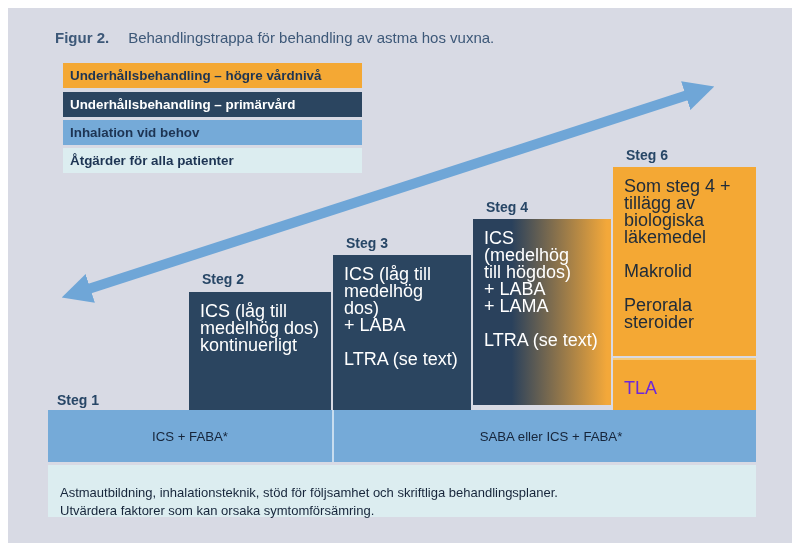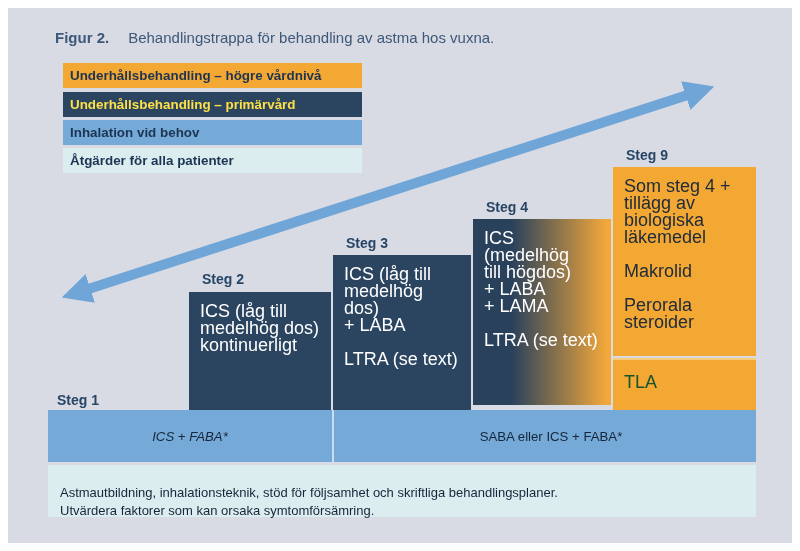--- a/index.html
+++ b/index.html
@@ -6,47 +6,47 @@
   .stage{position:relative;width:800px;height:551px;background:#ffffff;overflow:hidden;
          font-family:"Liberation Sans", sans-serif;}
   .panel{position:absolute;left:8px;top:8px;width:784px;height:535px;background:#d8dae4;}
 
   .title{position:absolute;left:47px;top:21px;font-size:15px;color:#3d5878;}
   .title .num{font-weight:bold;margin-right:19px;}
 
   .legend-row{position:absolute;left:47px;width:299px;height:25px;line-height:25px;
               padding-left:7px;box-sizing:border-box;font-size:13.4px;font-weight:bold;color:#1d3453;margin-left:8px;}
   .lg0{top:55px;background:#f4a834;}
-  .lg1{top:84px;background:#2b4560;color:#fde047;}
+  .lg1{top:84px;background:#2b4560;color:#ffffff;}
   .lg2{top:112px;background:#75aad8;}
   .lg3{top:140px;background:#dcedf0;}
 
   .arrow-svg{position:absolute;left:0;top:0;pointer-events:none;}
 
   .step-label{position:absolute;font-size:14px;font-weight:bold;color:#274666;white-space:nowrap;}
   .sl1{left:49px;top:384px;}
   .sl2{left:194px;top:263px;}
   .sl3{left:338px;top:227px;}
   .sl4{left:478px;top:191px;}
   .sl5{left:618px;top:139px;}
 
   .step-box{position:absolute;box-sizing:border-box;padding:11px 11px;font-size:18px;line-height:17px;
             white-space:pre-line;color:#ffffff;background:#2b4560;}
   .sb2{left:181px;top:284px;width:142px;height:118px;}
   .sb3{left:325px;top:247px;width:138px;height:155px;}
   .sb4{left:465px;top:211px;width:138px;height:186px;
        background:linear-gradient(90deg,#2a415c 0%,#2a415c 28%,#f3a83a 97%);}
   .sb5{left:605px;top:159px;width:143px;height:189px;background:#f4a834;color:#202c3a;}
-  .tla{left:605px;top:350px;width:143px;height:52px;background:#f4a834;color:#14532d;
-       border-top:2px solid #f5cb7c;padding-top:14px;}
+  .tla{left:605px;top:350px;width:143px;height:52px;background:#f4a834;color:#6d28d9;
+       border-top:2px solid #f5cb7c;padding-top:20px;}
 
   .bar{position:absolute;left:40px;top:402px;width:708px;height:52px;background:#75aad8;display:flex;}
   .bar-seg{display:flex;align-items:center;justify-content:center;font-size:13.2px;font-weight:500;
            color:#16253a;}
-  .bar-left{width:284px;font-style:italic;}
+  .bar-left{width:284px;}
   .bar-divider{width:2px;background:rgba(255,255,255,0.6);}
   .bar-right{flex:1;padding-left:12px;}
 
   .ice-box{position:absolute;left:40px;top:457px;width:708px;height:52px;background:#dcedf0;
            box-sizing:border-box;padding:19px 12px;font-size:13px;line-height:18px;color:#16253a;
            white-space:pre-line;font-weight:500;}
 </style>
 </head>
 <body>
 
@@ -76,21 +76,21 @@
           <path d="M0,0 L10,5 L0,10 z" fill="#6fa6d7"></path>
         </marker>
       </defs>
       <line x1="68" y1="285" x2="692" y2="83" stroke="#6fa6d7" stroke-width="10" marker-start="url(#ah)" marker-end="url(#ah)"></line>
     </svg>
 
     <div class="step-label sl1">Steg 1</div>
     <div class="step-label sl2">Steg 2</div>
     <div class="step-label sl3">Steg 3</div>
     <div class="step-label sl4">Steg 4</div>
-    <div class="step-label sl5">Steg 9</div>
+    <div class="step-label sl5">Steg 6</div>
 
     <div class="step-box sb2">ICS (låg till
 medelhög dos)
 kontinuerligt</div>
     <div class="step-box sb3">ICS (låg till
 medelhög dos)
 + LABA
 
 LTRA (se text)</div>
     <div class="step-box sb4">ICS (medelhög

